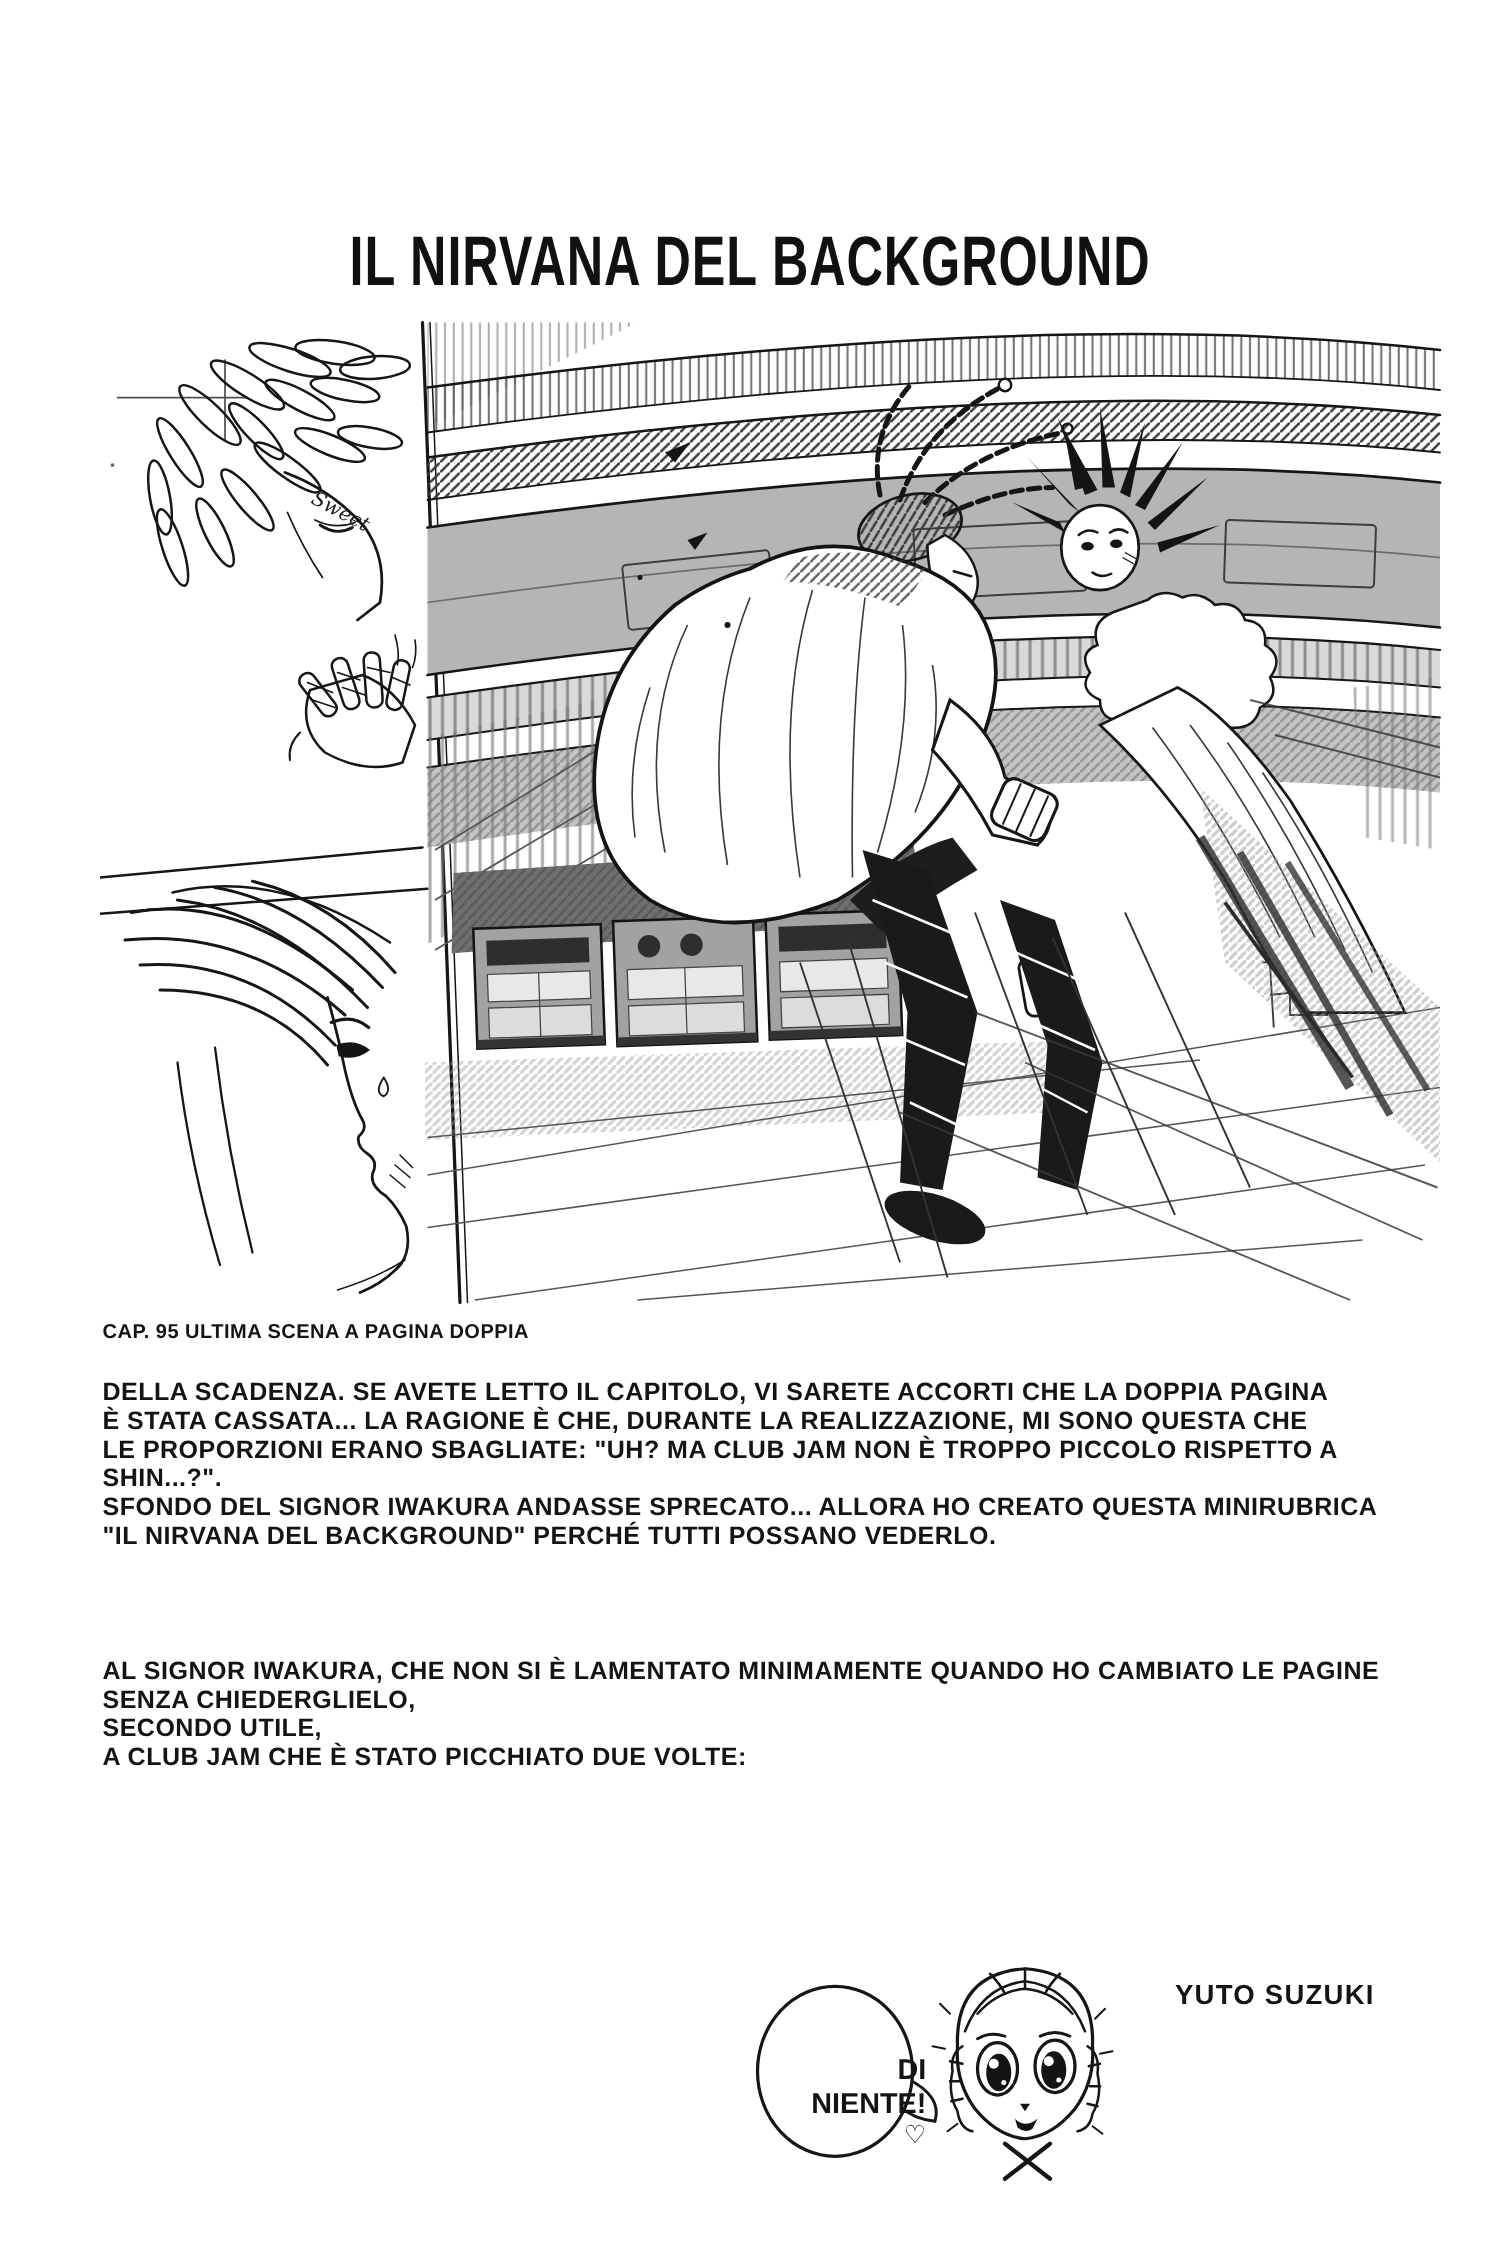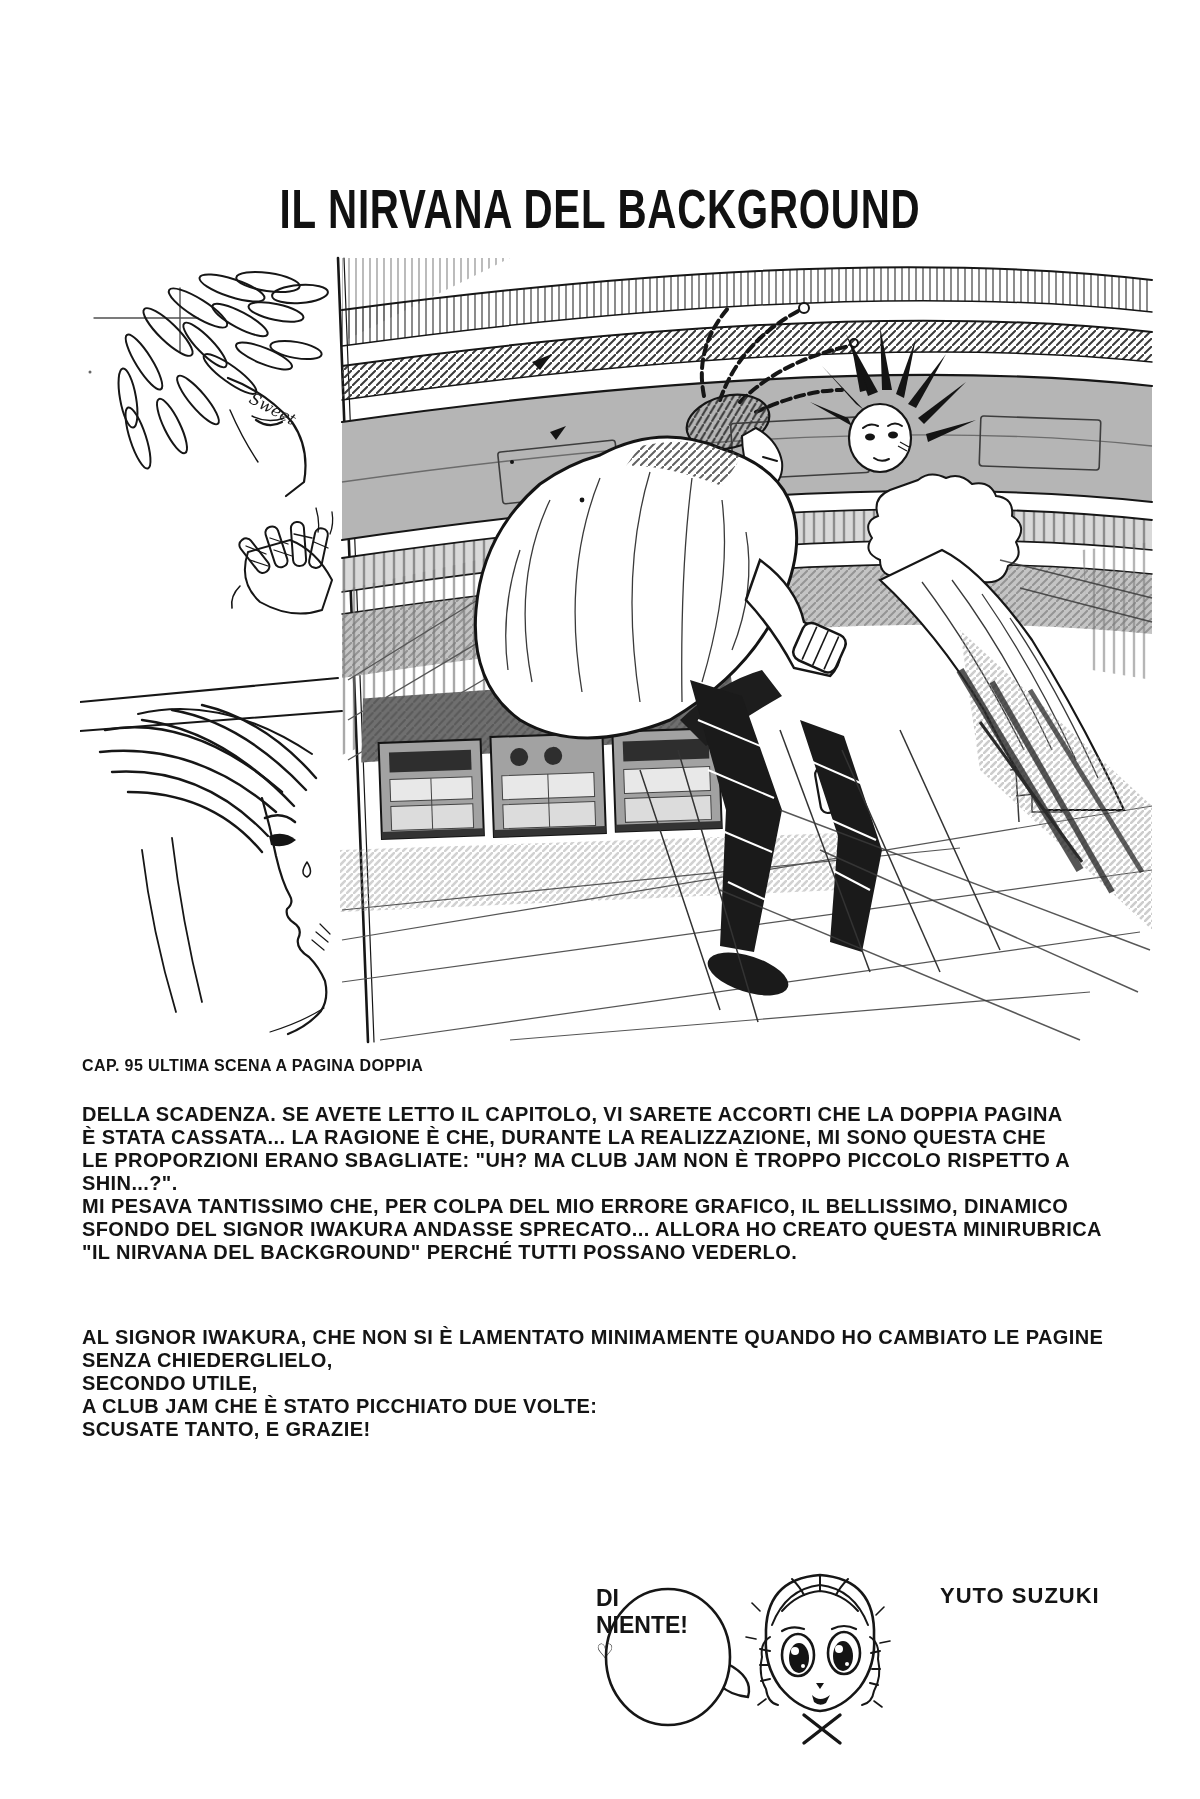--- a/index.html
+++ b/index.html
@@ -19,22 +19,22 @@
   .caption{
     position:absolute;left:82px;top:1057px;
     font-size:16px;font-weight:bold;letter-spacing:.4px;white-space:nowrap;
   }
   .para{position:absolute;left:82px;font-size:20px;font-weight:bold;letter-spacing:.4px;}
   .para .line{white-space:nowrap;line-height:23px;min-height:23px;}
   .p1{top:1103px;}
   .p2{top:1326px;}
   .bottom-art{position:absolute;left:520px;top:1545px;width:420px;height:215px;}
   .bubble-text{
-    position:absolute;left:596px;top:1585px;width:145px;
-    text-align:left;font-size:23px;font-weight:bold;line-height:27px;
+    position:absolute;left:596px;top:1642px;width:145px;
+    text-align:right;font-size:23px;font-weight:bold;line-height:27px;
   }
   .bubble-text .heart{font-size:20px;font-weight:normal;display:block;line-height:24px;}
   .signature{
     position:absolute;left:940px;top:1583px;
     font-size:22px;font-weight:bold;letter-spacing:1px;white-space:nowrap;
   }
   svg .ink{stroke:#161616;fill:none;stroke-linecap:round;}
   svg text{font-family:"DejaVu Serif", serif;}
 </style>
 </head>
@@ -354,31 +354,29 @@
 </svg>
 </div>
 
 <div class="caption">CAP. 95 ULTIMA SCENA A PAGINA DOPPIA</div>
 
 <div class="para p1">
   <div class="line">DELLA SCADENZA. SE AVETE LETTO IL CAPITOLO, VI SARETE ACCORTI CHE LA DOPPIA PAGINA</div>
   <div class="line">È STATA CASSATA... LA RAGIONE È CHE, DURANTE LA REALIZZAZIONE, MI SONO QUESTA CHE</div>
   <div class="line">LE PROPORZIONI ERANO SBAGLIATE: "UH? MA CLUB JAM NON È TROPPO PICCOLO RISPETTO A</div>
   <div class="line">SHIN...?".</div>
-  <div class="line">MI PESAVA TANTISSIMO CHE, PER COLPA DEL MIO ERRORE GRAFICO, IL BELLISSIMO, DINAMICO</div>
   <div class="line">SFONDO DEL SIGNOR IWAKURA ANDASSE SPRECATO... ALLORA HO CREATO QUESTA MINIRUBRICA</div>
   <div class="line">"IL NIRVANA DEL BACKGROUND" PERCHÉ TUTTI POSSANO VEDERLO.</div>
 </div>
 
 <div class="para p2">
   <div class="line">AL SIGNOR IWAKURA, CHE NON SI È LAMENTATO MINIMAMENTE QUANDO HO CAMBIATO LE PAGINE</div>
   <div class="line">SENZA CHIEDERGLIELO,</div>
   <div class="line">SECONDO UTILE,</div>
   <div class="line">A CLUB JAM CHE È STATO PICCHIATO DUE VOLTE:</div>
-  <div class="line">SCUSATE TANTO, E GRAZIE!</div>
 </div>
 
 <div class="bottom-art">
 <svg width="420" height="215" viewBox="0 0 420 215">
   <g>
     <path d="M206,118 Q234,132 228,152 Q210,150 200,140" fill="#fff" stroke="#161616" stroke-width="2.4"></path>
     <ellipse cx="148" cy="112" rx="62" ry="68" fill="#fff" stroke="#161616" stroke-width="2.6"></ellipse>
   </g>
   <g>
     <path d="M246,92 Q244,34 300,30 Q356,34 354,92 Q356,120 340,142 Q322,164 300,166 Q278,164 260,142 Q244,120 246,92 Z" fill="#fff" stroke="#161616" stroke-width="2.6"></path>

